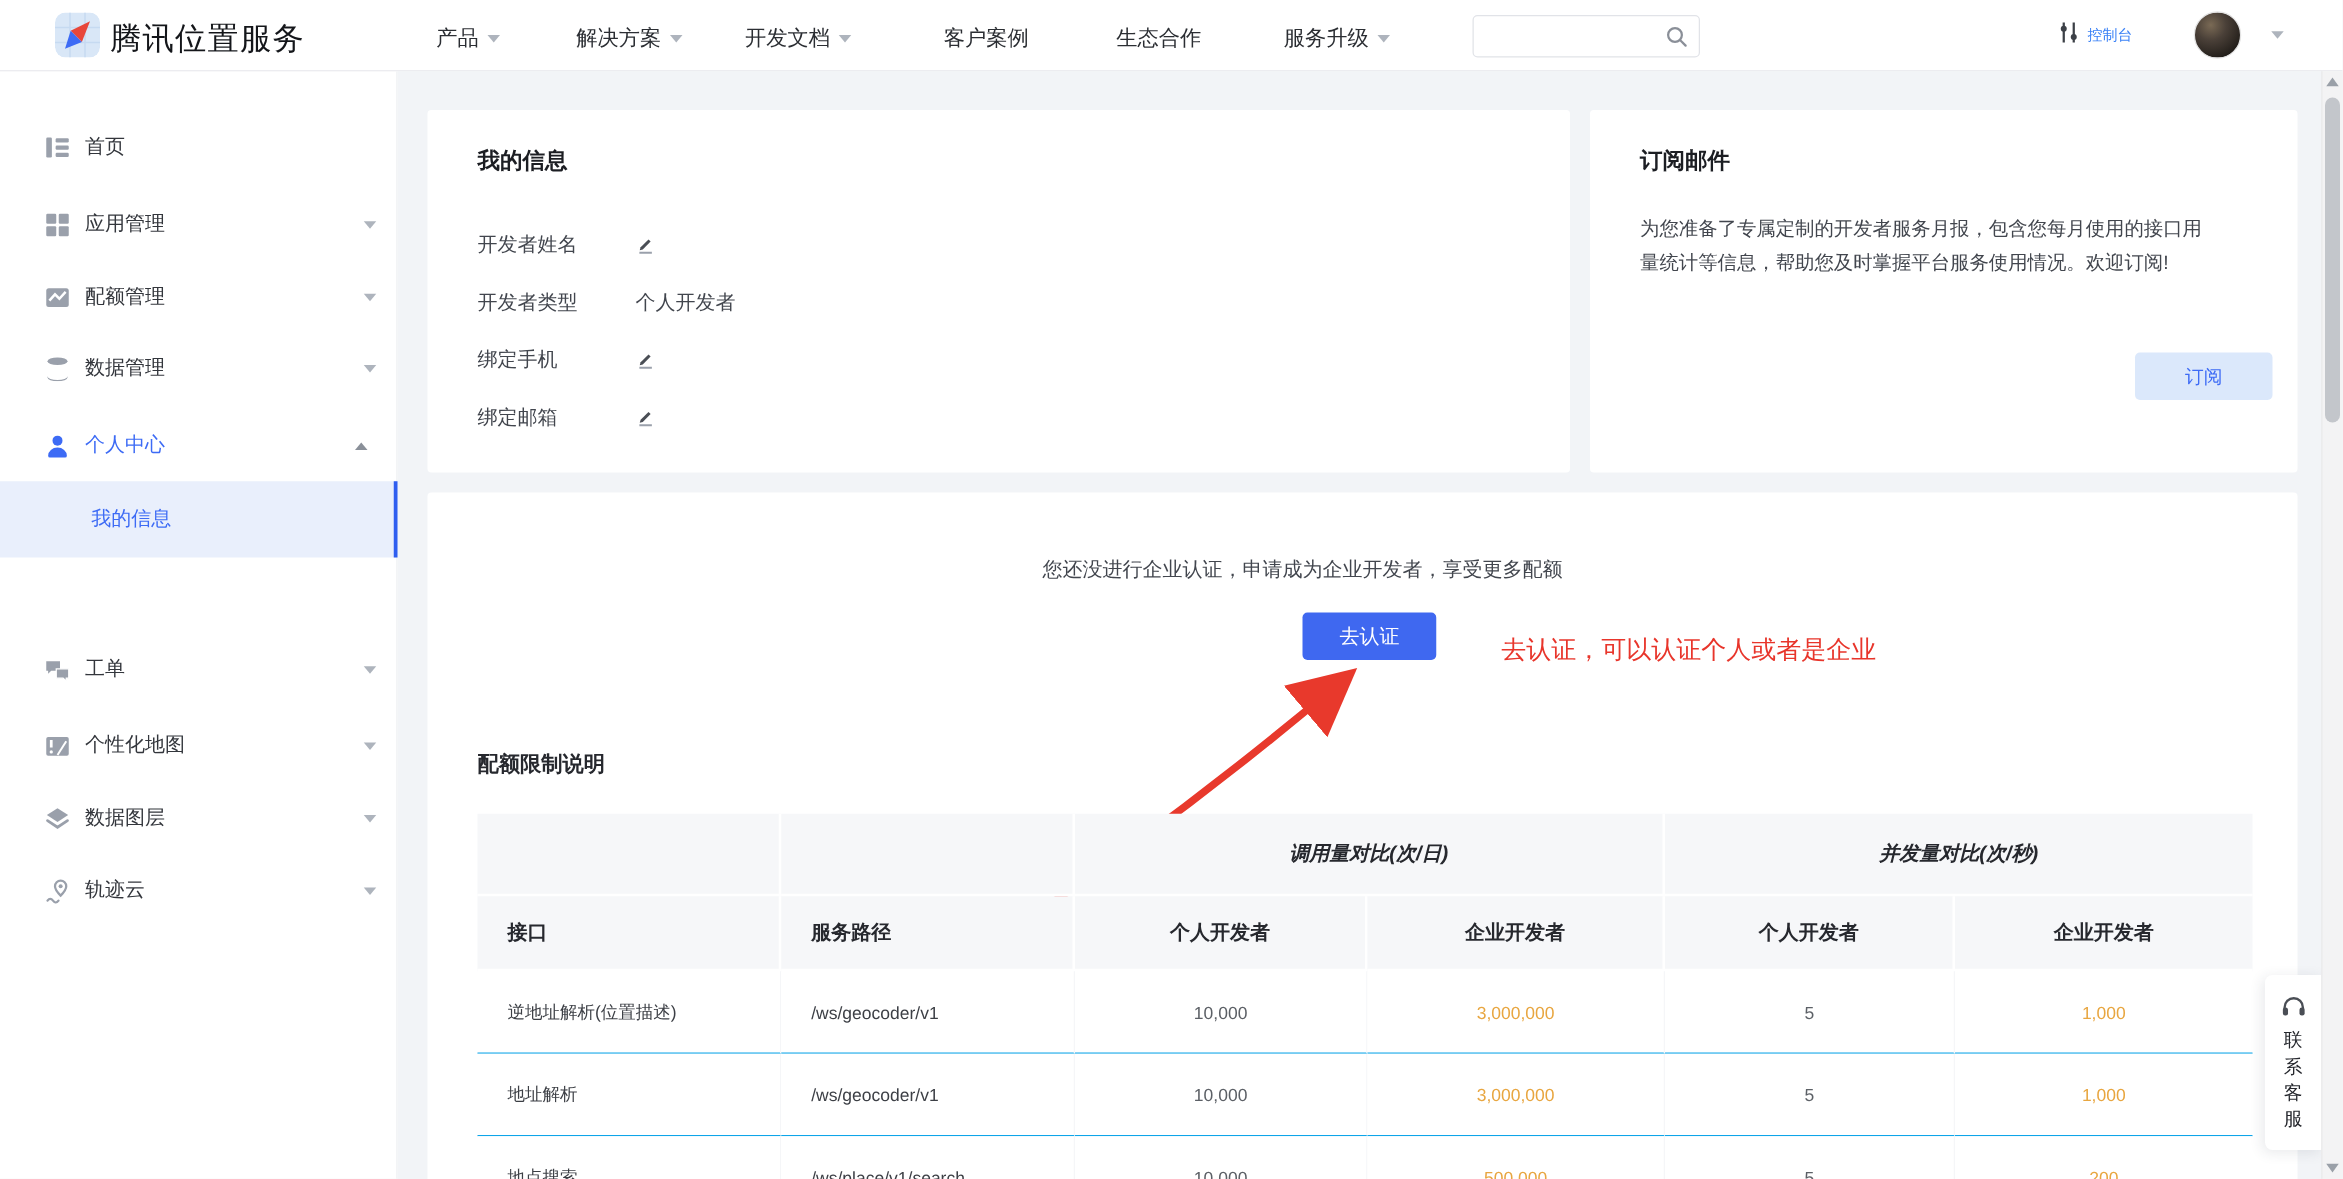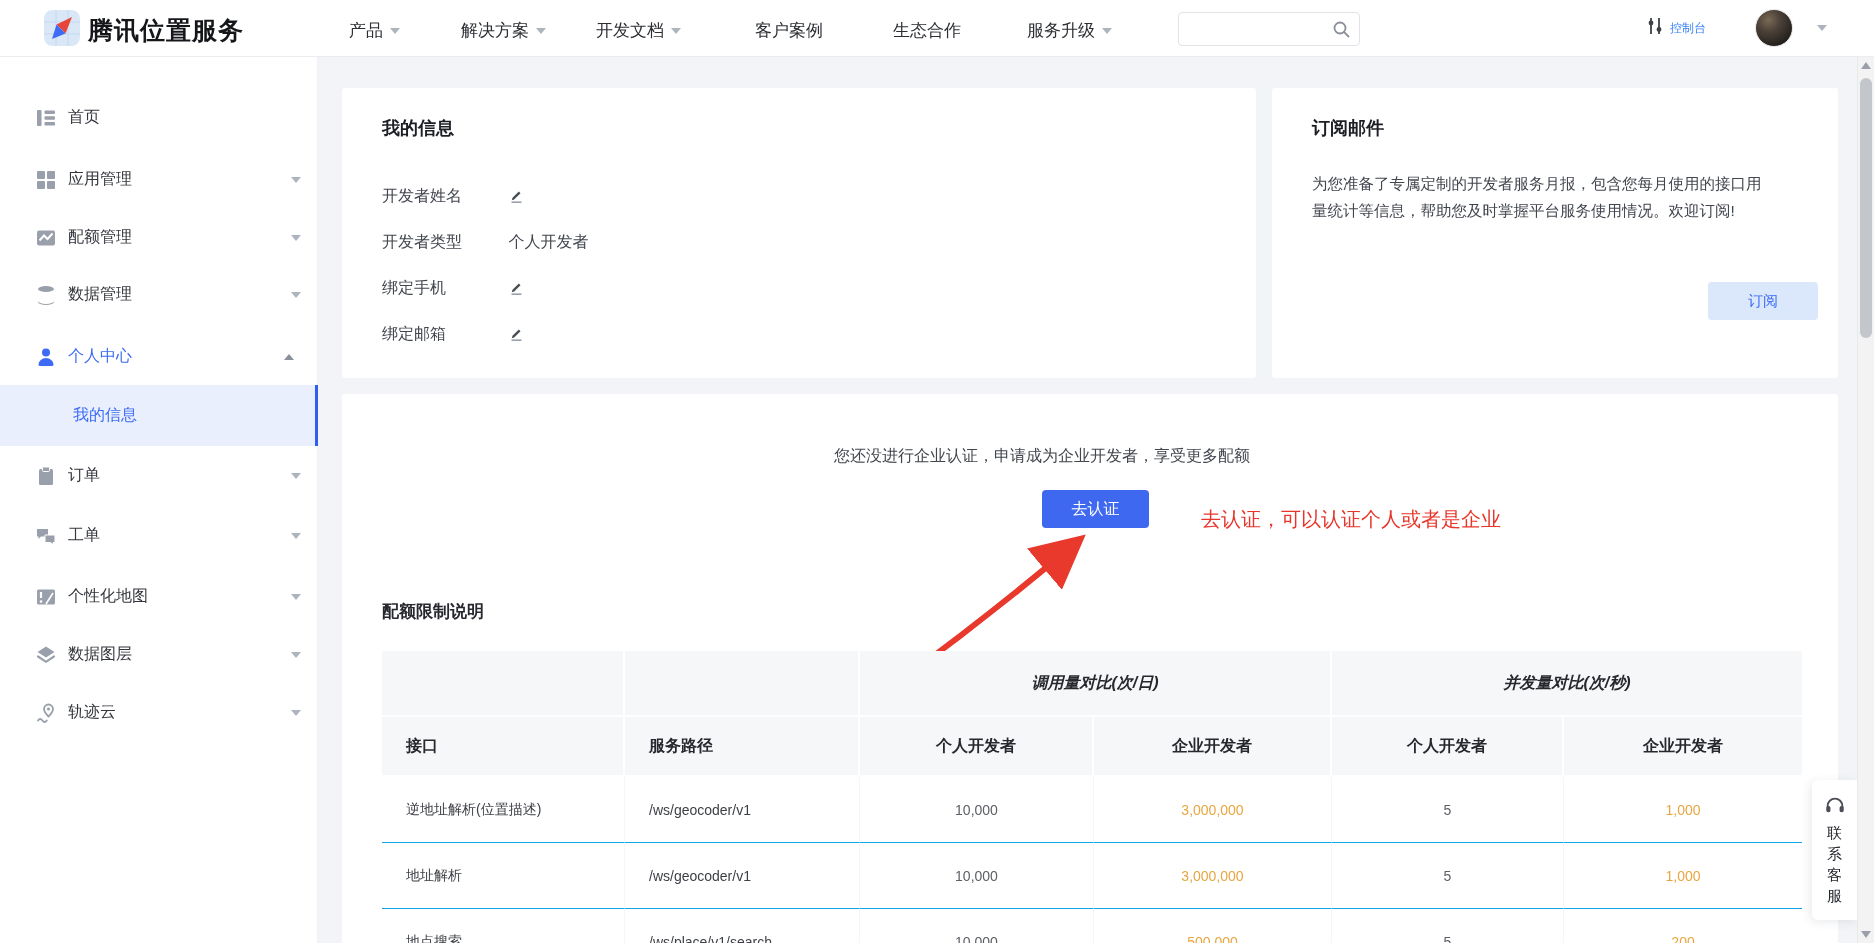--- a/index.html
+++ b/index.html
@@ -3,21 +3,21 @@
 <meta charset="utf-8">
 <style>
   * { margin:0; padding:0; box-sizing:border-box; }
   html,body { width:1874px; height:943px; overflow:hidden; background:#f2f4f7;
               font-family:"Liberation Sans","DejaVu Sans",sans-serif; color:#33363c; }
 
   
   #navbar { position:absolute; left:0; top:0; width:1874px; height:57px; background:#fff;
             border-bottom:1px solid #ececf0; z-index:30; }
   #logo-icon { position:absolute; left:44px; top:10px; width:36px; height:36px; border-radius:8px; }
-  #brand { position:absolute; left:88px; top:14px; font-size:25px; font-weight:700; color:#14161a; letter-spacing:1px; }
+  #brand { position:absolute; left:88px; top:14px; font-size:25px; font-weight:400; color:#14161a; letter-spacing:1px; }
   .nav-item { position:absolute; top:19px; font-size:17px; color:#2b2e33; cursor:pointer; white-space:nowrap; }
   .caret-down { display:inline-block; width:0; height:0; border-left:5px solid transparent;
                 border-right:5px solid transparent; border-top:6px solid #aeb4bd; margin-left:7px; vertical-align:2px; }
   .caret-up   { display:inline-block; width:0; height:0; border-left:5px solid transparent;
                 border-right:5px solid transparent; border-bottom:6px solid #8a9099; }
   #search-box { position:absolute; left:1178px; top:12px; width:182px; height:34px;
                 border:1.5px solid #e1e3e8; border-radius:4px; background:#fff; }
   #search-input { position:absolute; left:8px; top:2px; width:140px; height:27px; border:none; outline:none; font-size:14px; }
   #search-icon { position:absolute; right:8px; top:6px; }
   #console-entry { position:absolute; left:1646px; top:16px; font-size:12px; color:#3b82f6; cursor:pointer; }
@@ -166,28 +166,20 @@
     <svg class="icon" viewBox="0 0 20 20">
         <circle cx="10" cy="5.5" r="4" fill="#3d6bf5"></circle>
         <path d="M2.5 17.5 a7.5 6.5 0 0 1 15 0 q0 1.5 -1.5 1.5 h-12 q-1.5 0 -1.5 -1.5 Z" fill="#3d6bf5"></path>
       </svg>
     <span class="lbl">个人中心</span>
     <span class="side-caret caret-up"></span>
   </div>
   <div id="sub-active">
     <span class="lbl">我的信息</span>
     <span class="bar"></span>
-  </div>
-  <div class="side-item" style="top:399px">
-    <svg class="icon" viewBox="0 0 20 20">
-        <rect x="3" y="3" width="14" height="16" rx="1.5" fill="#9aa0ab"></rect>
-        <rect x="6.5" y="1" width="7" height="4.5" rx="1" fill="#9aa0ab" stroke="#fff" stroke-width="1"></rect>
-      </svg>
-    <span class="lbl">订单</span>
-    <span class="side-caret caret-down"></span>
   </div>
   <div class="side-item" style="top:459px">
     <svg class="icon" viewBox="0 0 20 20">
         <path d="M1 3 h11 v7.5 h-7 l-2.5 2.5 v-2.5 h-1.5 Z" fill="#9aa0ab"></path>
         <path d="M9 9 h10 v7.5 h-2 v2.5 l-2.5 -2.5 h-5.5 Z" fill="#9aa0ab" stroke="#fff" stroke-width="1"></path>
       </svg>
     <span class="lbl">工单</span>
     <span class="side-caret caret-down"></span>
   </div>
   <div class="side-item" style="top:520px">

